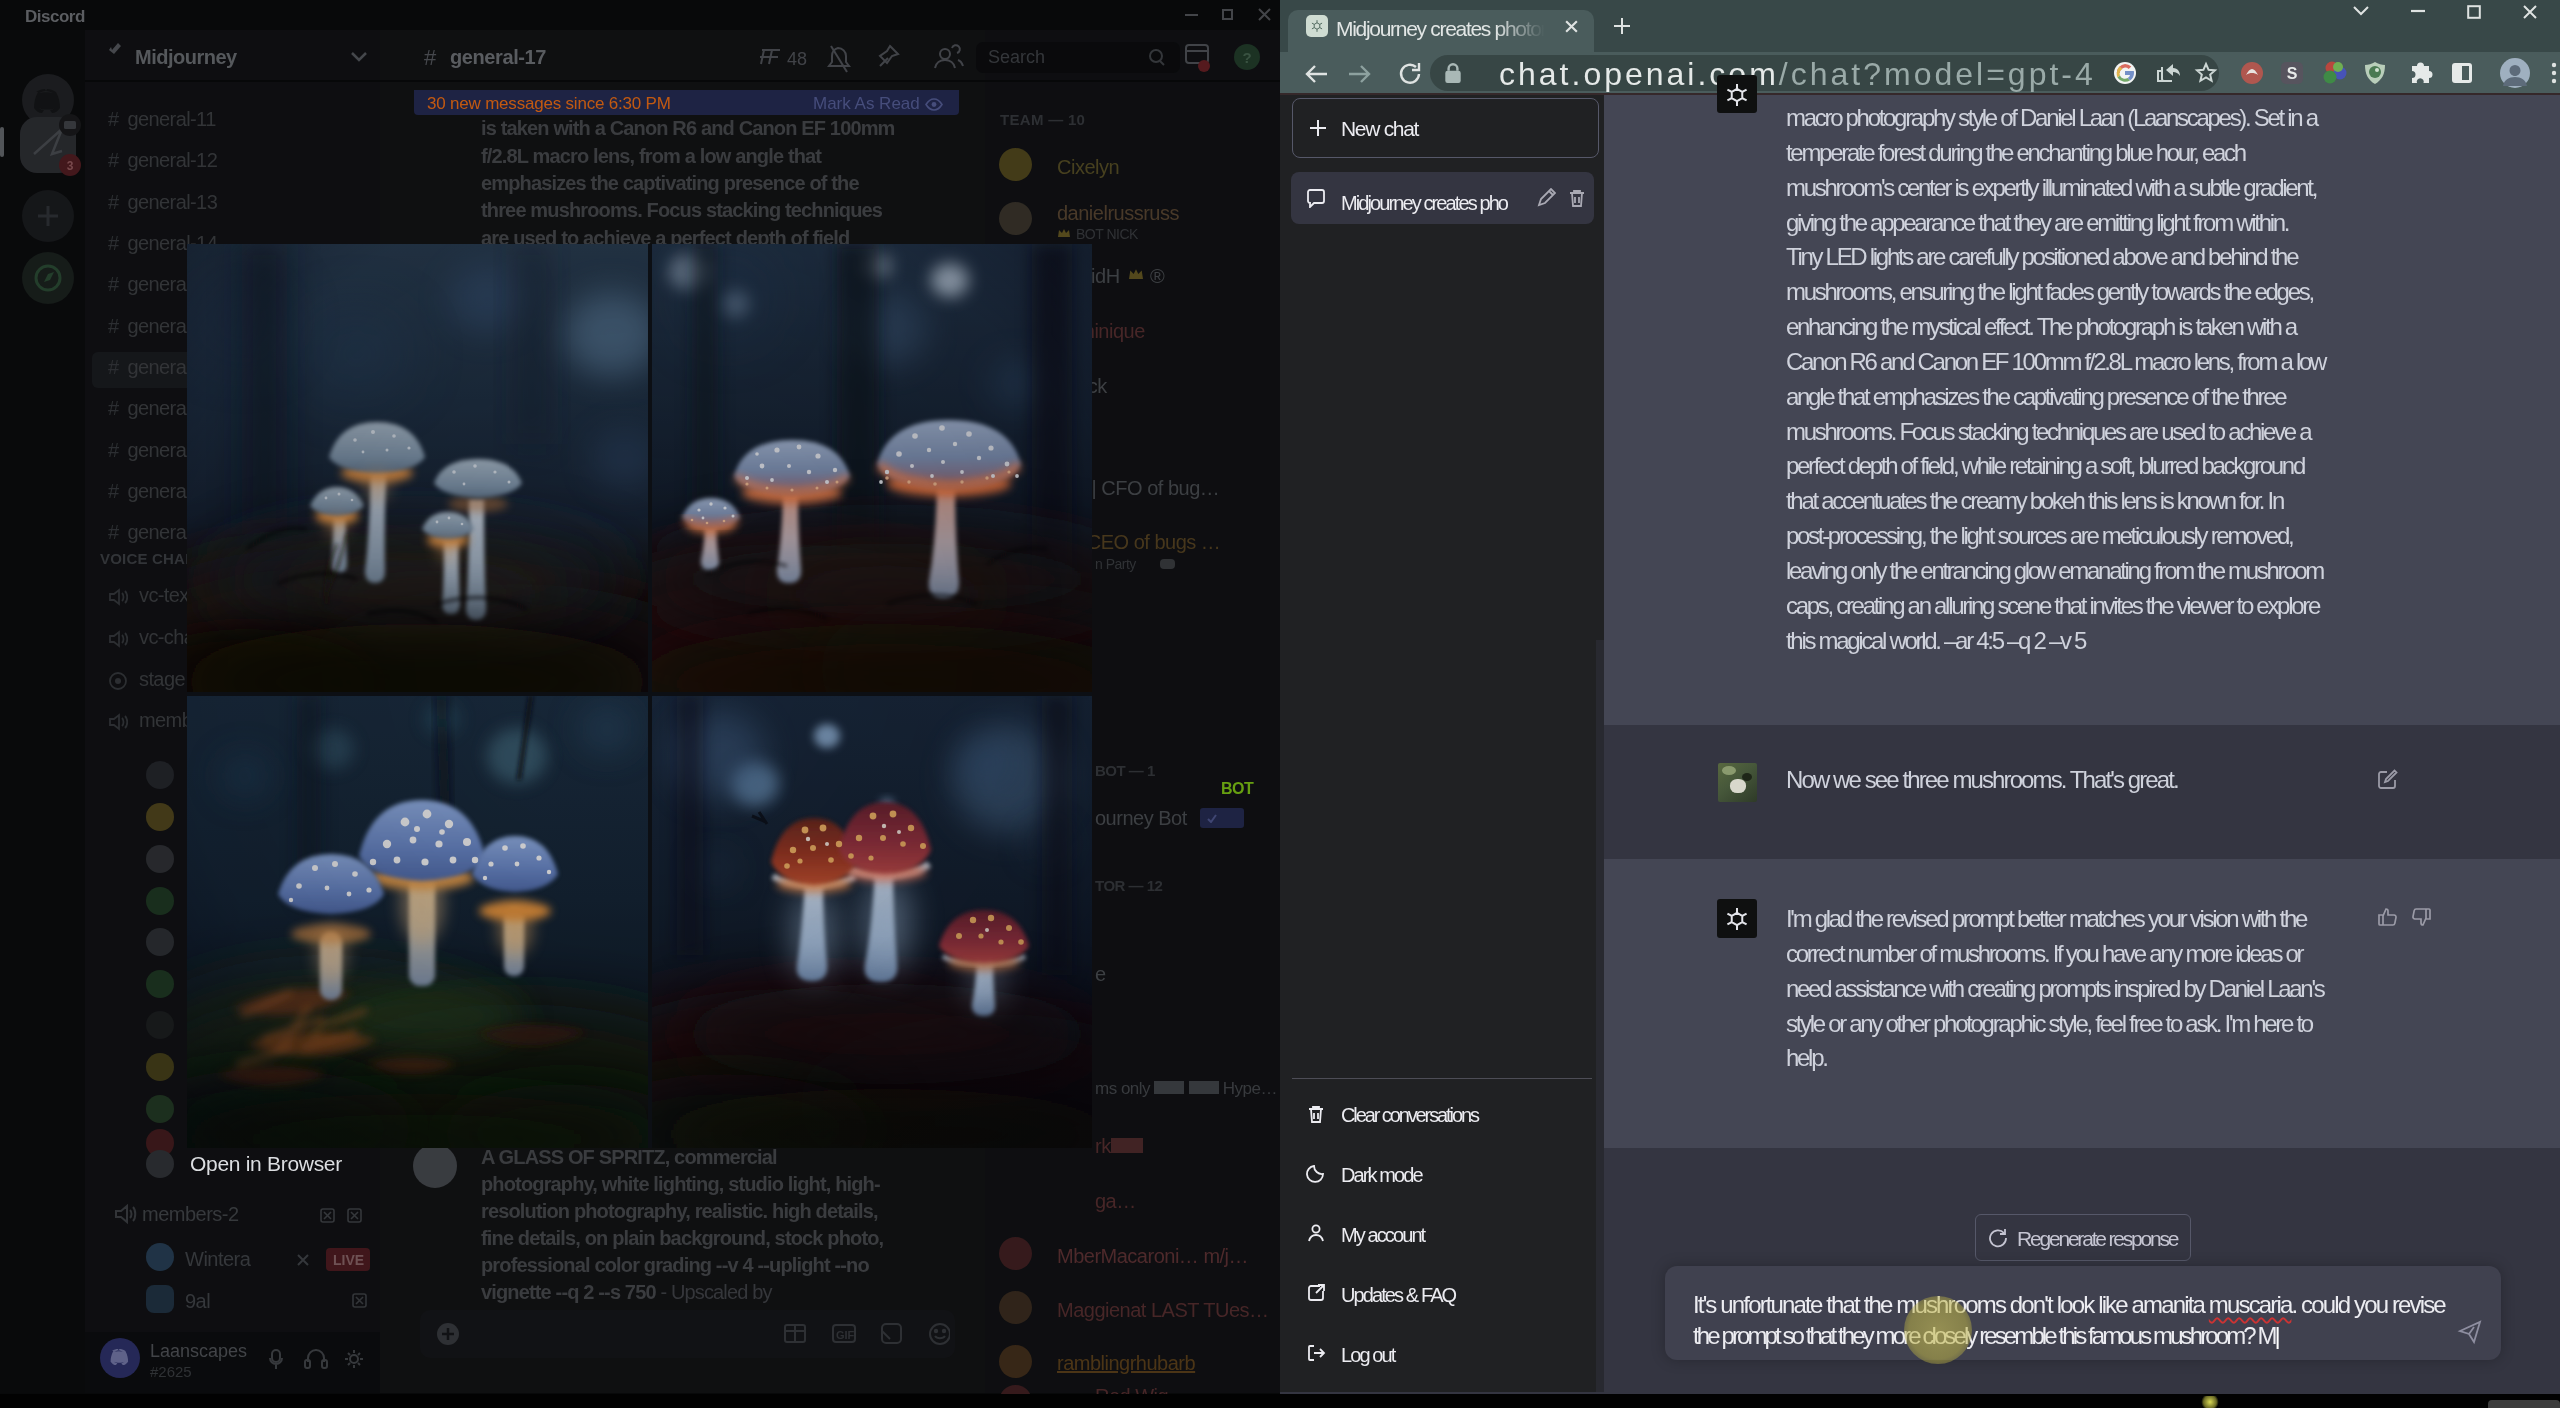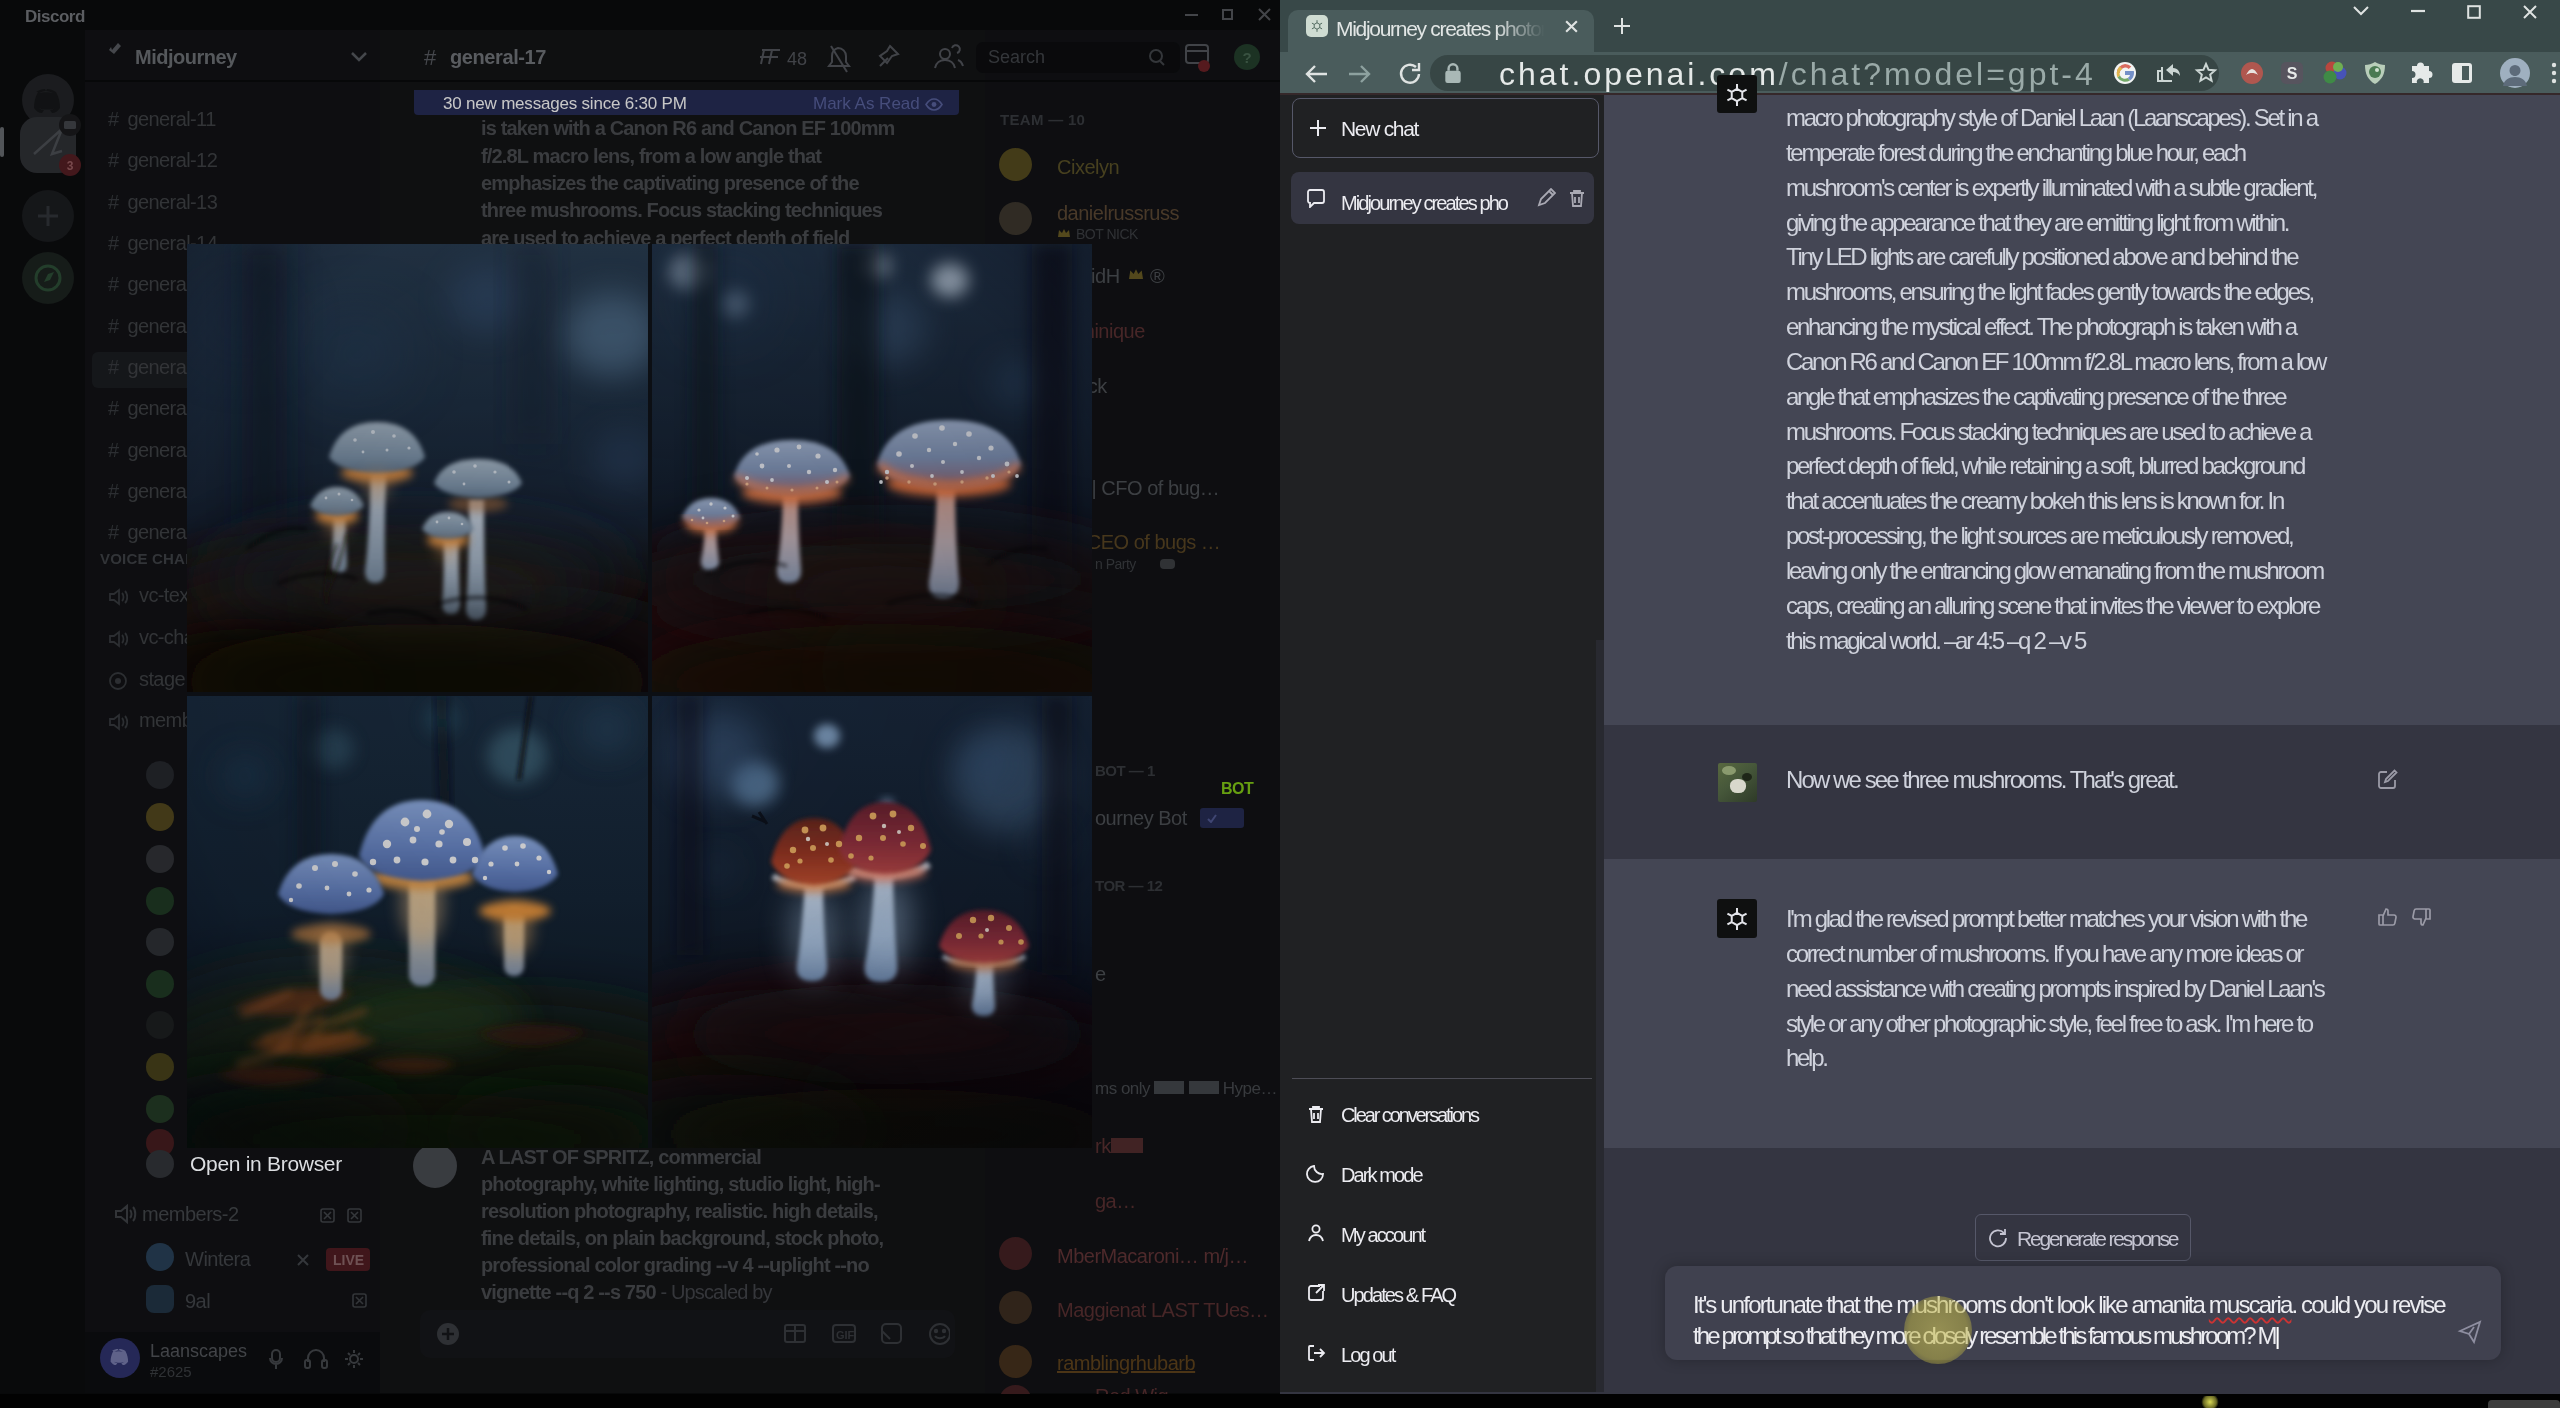--- a/index.html
+++ b/index.html
@@ -119,35 +119,35 @@
   <div class="vavatar" style="top:887px; background:#213c26;"></div>
   <div class="vavatar" style="top:928px; background:#303338;"></div>
   <div class="vavatar" style="top:970px; background:#213c26;"></div>
   <div class="vavatar" style="top:1011px; background:#1e2022;"></div>
   <div class="vavatar" style="top:1053px; background:#49431c;"></div>
   <div class="vavatar" style="top:1095px; background:#253d27;"></div>
   <div class="vavatar" style="top:1129px; background:#481e21;"></div>
   <div class="vavatar" style="top:1150px; background:#34373c;"></div>
 
   <div class="abs" style="left:414px; top:90px; width:545px; height:25px; background:#272d58; border-radius:0 0 4px 4px;"></div>
-  <div class="abs" style="left:427px; top:94px; color:#ffffff; font-size:17px; letter-spacing:-0.2px;margin-left:16px;">30 new messages since 6:30 PM</div>
+  <div class="abs" style="left:427px; top:94px; color:#f97316; font-size:17px; letter-spacing:-0.2px;">30 new messages since 6:30 PM</div>
   <div class="abs" style="left:813px; top:94px; color:#5a639e; font-size:17px; font-weight:500;">Mark As Read</div>
   <svg class="abs" style="left:925px; top:98px;" width="18" height="13" viewBox="0 0 18 13">
       <path d="M1 6.5C3.5 2.5 6 1 9 1s5.5 1.5 8 5.5C14.5 10.5 12 12 9 12s-5.5-1.5-8-5.5z" fill="none" stroke="#5a639e" stroke-width="1.6"></path>
       <circle cx="9" cy="6.5" r="2.4" fill="#5a639e"></circle>
     </svg>
 
   <div class="boldmsg" style="left:481px; top:117px;">is taken with a Canon R6 and Canon EF 100mm</div>
   <div class="boldmsg" style="left:481px; top:145px;">f/2.8L macro lens, from a low angle that</div>
   <div class="boldmsg" style="left:481px; top:172px;">emphasizes the captivating presence of the</div>
   <div class="boldmsg" style="left:481px; top:199px;">three mushrooms. Focus stacking techniques</div>
   <div class="boldmsg" style="left:481px; top:227px;">are used to achieve a perfect depth of field</div>
 
   <div class="abs" style="left:413px; top:1144px; width:44px; height:44px; border-radius:50%; background:#4a4d52;"></div>
-  <div class="boldmsg" style="left:481px; top:1146px;">A LAST OF SPRITZ, commercial</div>
+  <div class="boldmsg" style="left:481px; top:1146px;">A GLASS OF SPRITZ, commercial</div>
   <div class="boldmsg" style="left:481px; top:1173px;">photography, white lighting, studio light, high-</div>
   <div class="boldmsg" style="left:481px; top:1200px;">resolution photography, realistic. high details,</div>
   <div class="boldmsg" style="left:481px; top:1227px;">fine details, on plain background, stock photo,</div>
   <div class="boldmsg" style="left:481px; top:1254px;">professional color grading --v 4 --uplight --no</div>
   <div class="boldmsg" style="left:481px; top:1281px;">vignette --q 2 --s 750 <span style="font-weight:normal; color:#45474c;">- Upscaled by</span></div>
 
   <div class="abs" style="left:420px; top:1310px; width:535px; height:48px; background:#17181b; border-radius:10px;"></div>
   <svg class="abs" style="left:430px; top:1318px;" width="520" height="34" viewBox="0 0 520 34">
     <circle cx="18" cy="16" r="11" fill="#3b3e43"></circle>
       <path d="M12 16h12M18 10v12" stroke="#17181b" stroke-width="2.5"></path>

